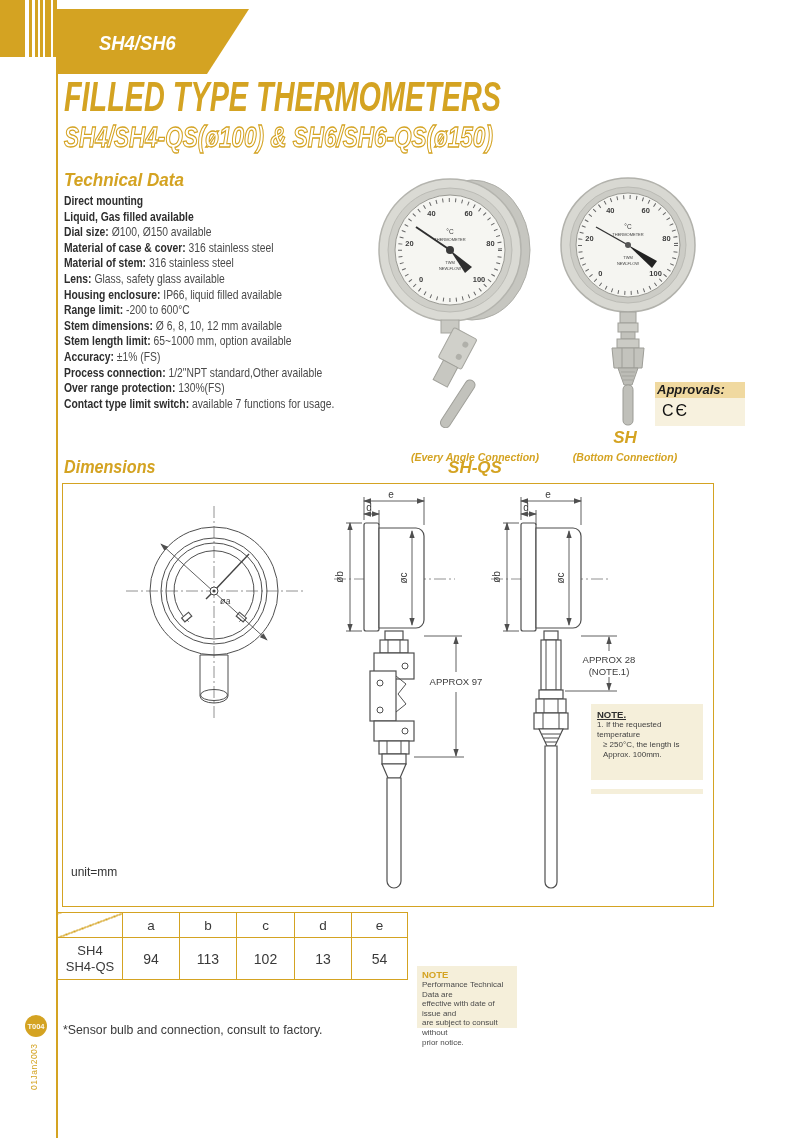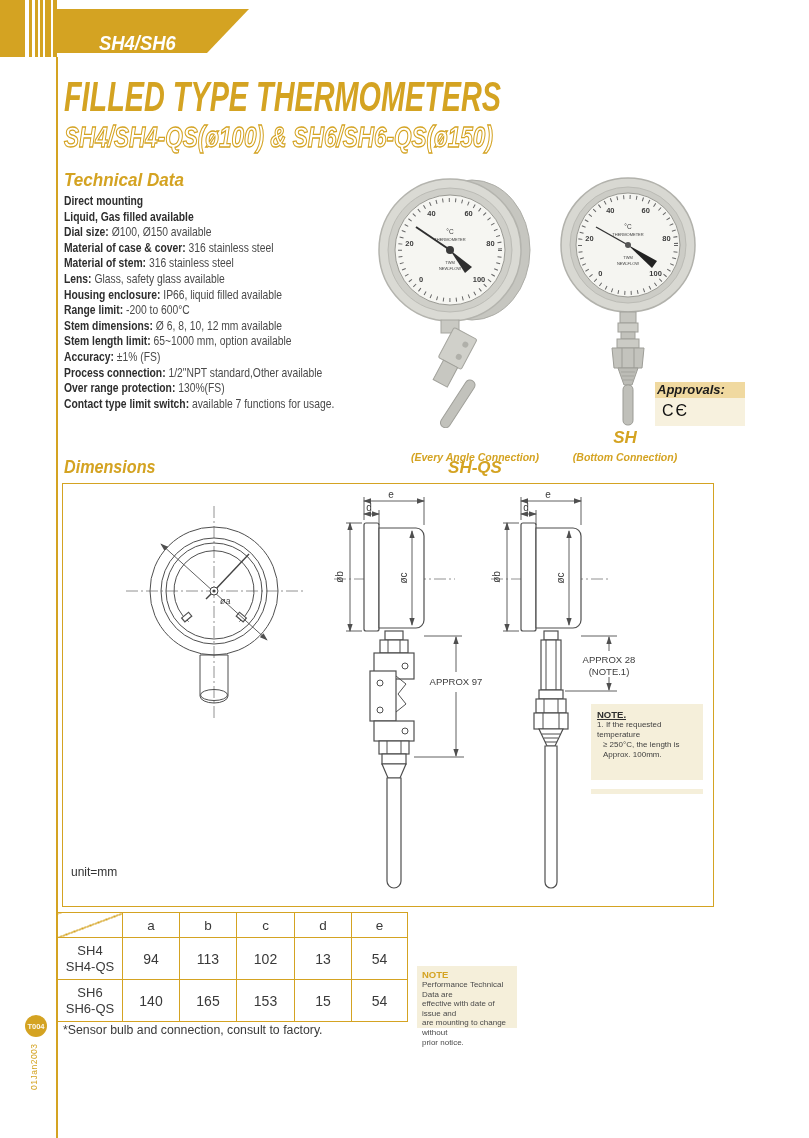--- a/index.html
+++ b/index.html
@@ -4,21 +4,21 @@
 <style>
   html,body{margin:0;padding:0;background:#9a9a9a;}
   #page{position:relative;width:809px;height:1138px;background:#fff;overflow:hidden;
         font-family:"Liberation Sans",sans-serif;}
   .abs{position:absolute;}
 
   
   #corner-block{left:0;top:0;width:25px;height:57px;background:var(--gold);}
   .stripe{top:0;height:57px;background:var(--gold);}
   #vline{left:56px;top:57px;width:2px;height:1081px;background:var(--gold);}
-  #band{left:57px;top:9px;width:192px;height:44px;background:var(--gold);
+  #band{left:57px;top:9px;width:192px;height:65px;background:var(--gold);
         clip-path:polygon(0 0,100% 0,calc(100% - 42px) 100%,0 100%);}
   #band-text{position:absolute;left:42px;top:23px;color:#fff;font-size:20px;
         font-weight:bold;font-style:italic;transform:scaleX(.92);transform-origin:left;}
   #title{left:64px;top:72px;color:var(--gold);font-size:43px;font-weight:bold;
         font-style:italic;white-space:nowrap;transform:scaleX(.67);transform-origin:left top;
         letter-spacing:0px;}
   #subtitle{left:64px;top:120px;font-size:30px;font-weight:bold;font-style:italic;
         white-space:nowrap;color:#fff;-webkit-text-stroke:1.3px var(--gold);
         transform:scaleX(.75);transform-origin:left top;}
 
@@ -344,40 +344,29 @@
       <td class="model">
         <div>SH4</div>
             <div>SH4-QS</div>
       </td>
       <td>94</td>
       <td>113</td>
       <td>102</td>
       <td>13</td>
       <td>54</td>
     </tr>
-    <tr class="data">
-      <td class="model">
-        <div>SH6</div>
-            <div>SH6-QS</div>
-      </td>
-      <td>140</td>
-      <td>165</td>
-      <td>153</td>
-      <td>15</td>
-      <td>54</td>
-    </tr>
   </tbody>
     </table>
 
   <div class="abs" id="footnote">*Sensor bulb and connection, consult to factory.</div>
 
   <div class="abs" id="bottom-note">
     <div id="bottom-note-title">NOTE</div>
     <div class="bn-line">Performance Technical Data are</div>
     <div class="bn-line">effective with date of issue and</div>
-    <div class="bn-line">are mounting to change without</div>
+    <div class="bn-line">are subject to consult without</div>
     <div class="bn-line">prior notice.</div>
   </div>
 
   <div class="abs" id="badge">T004</div>
   <div class="abs" id="date">01Jan2003</div>
 
 </div>
 
 </body></html>

